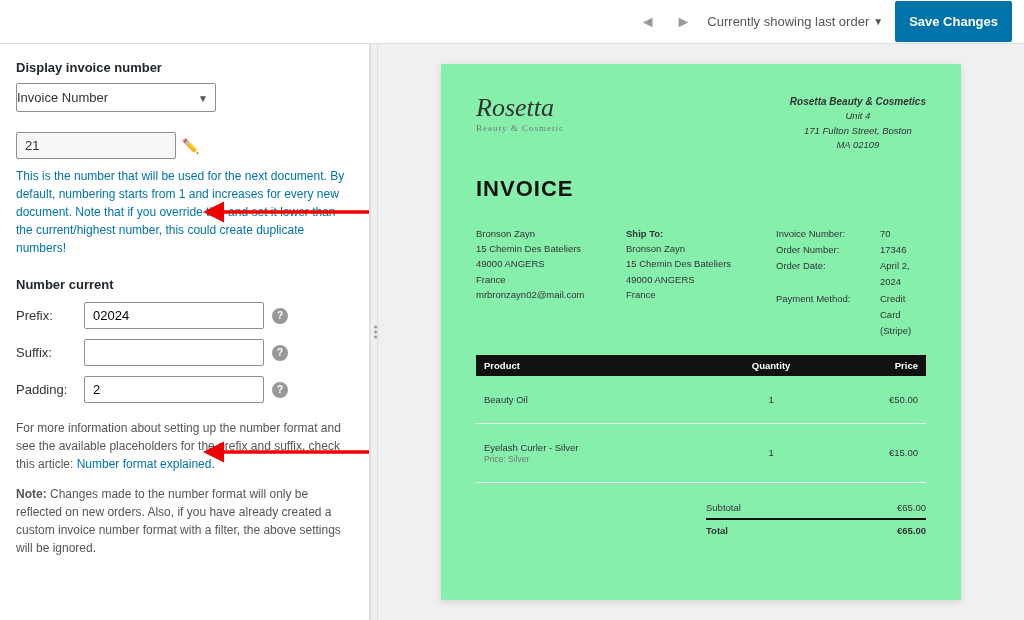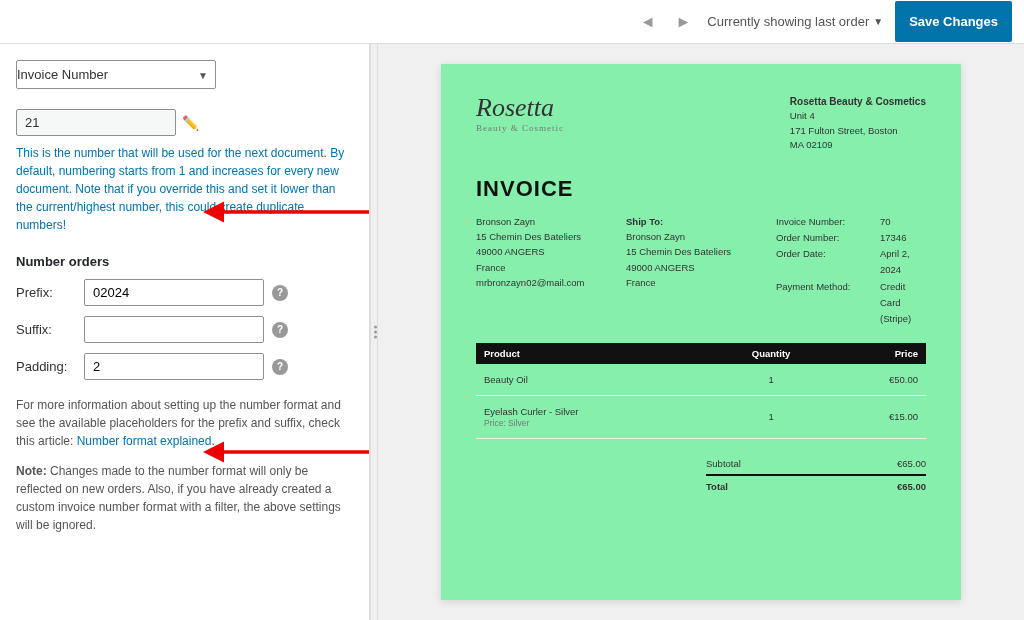--- a/index.html
+++ b/index.html
@@ -71,37 +71,37 @@
     
     .right-panel { flex: 1; padding: 20px 30px; background: #f0f0f1; overflow-y: auto; display: flex; justify-content: center; }
     .invoice-paper {
       background: #86efac; padding: 30px 35px; width: 520px; min-height: 500px;
       box-shadow: 0 2px 8px rgba(0,0,0,0.12); font-size: 11px;
     }
     .invoice-header { display: flex; justify-content: space-between; margin-bottom: 24px; }
     .company-logo { font-family: Georgia, serif; }
     .logo-main { font-size: 26px; font-style: italic; color: #333; line-height: 1.1; }
     .logo-sub { font-size: 9px; color: #777; letter-spacing: 1px; }
-    .company-info { text-align: left; font-size: 9.5px; color: #333; line-height: 1.5; }
+    .company-info { text-align: center; font-size: 9.5px; color: #333; line-height: 1.5; font-style: italic; }
     .company-info strong { font-weight: 600; font-size: 10px; }
-    .invoice-title { font-size: 22px; font-weight: 700; letter-spacing: 1px; color: #111; margin-bottom: 12px; }
+    .invoice-title { font-size: 22px; font-weight: 700; letter-spacing: 1px; color: #111; margin-bottom: 24px; }
     .invoice-addresses { display: flex; margin-bottom: 16px; }
     .addr-block { flex: 1; font-size: 9.5px; color: #333; line-height: 1.6; }
     .addr-block .addr-label { font-size: 9.5px; color: #333; font-weight: 600; }
     .invoice-meta { flex: 1; font-size: 9.5px; color: #333; line-height: 1.7; }
     .meta-row { display: flex; gap: 4px; }
     .meta-key { min-width: 100px; color: #333; }
     .meta-val { color: #333; }
     .invoice-table { width: 100%; border-collapse: collapse; margin-bottom: 16px; }
     .invoice-table thead tr { background: #111; color: #fff; }
     .invoice-table thead th { padding: 5px 8px; text-align: left; font-size: 9.5px; font-weight: 600; }
     .invoice-table thead th:last-child { text-align: right; }
     .invoice-table thead th:nth-child(2) { text-align: center; }
     .invoice-table tbody tr { border-bottom: 1px solid #eee; }
-    .invoice-table tbody td { padding: 10px 8px; font-size: 9.5px; color: #333; }
+    .invoice-table tbody td { padding: 18px 8px; font-size: 9.5px; color: #333; }
     .invoice-table tbody td:nth-child(2) { text-align: center; }
     .invoice-table tbody td:last-child { text-align: right; }
     .invoice-totals { display: flex; justify-content: flex-end; }
     .totals-table { width: 220px; }
     .totals-row { display: flex; justify-content: space-between; padding: 3px 0; font-size: 9.5px; }
     .totals-row.total-final { font-weight: 700; border-top: 2px solid #111; padding-top: 5px; margin-top: 2px; }
     .prod-sub { font-size: 8.5px; color: #777; }
   </style>
 </head>
 <body>
@@ -114,36 +114,37 @@
     <span class="caret">▼</span>
   </span>
   <button class="save-btn">Save Changes</button>
 </div>
 
 <div class="main-layout">
 
   <div class="left-panel">
 
     
+    <div class="section-label">Display invoice number</div>
     <div class="select-wrapper">
       <select><option value="Invoice Number">Invoice Number</option><option value="Order Number">Order Number</option><option value="Sequential">Sequential</option></select>
     </div>
 
     
     <div class="next-invoice-section">
       <div class="input-row">
         <input type="text" value="21" style="">
         <span class="edit-icon">✏️</span>
       </div>
       <div class="help-text">This is the number that will be used for the next document. By default, numbering starts from 1 and increases for every new document. Note that if you override this and set it lower than the current/highest number, this could create duplicate numbers!</div>
     </div>
 
     
     <div class="number-format-section">
-      <div class="section-title">Number orders</div>
+      <div class="section-title">Number current</div>
 
       <div class="format-row">
         <span class="format-label">Prefix:</span>
         <input type="text" value="02024" style="">
         <span class="question-icon">?</span>
       </div>
 
       <div class="format-row">
         <span class="format-label">Suffix:</span>
         <input type="text" value="" style="">

